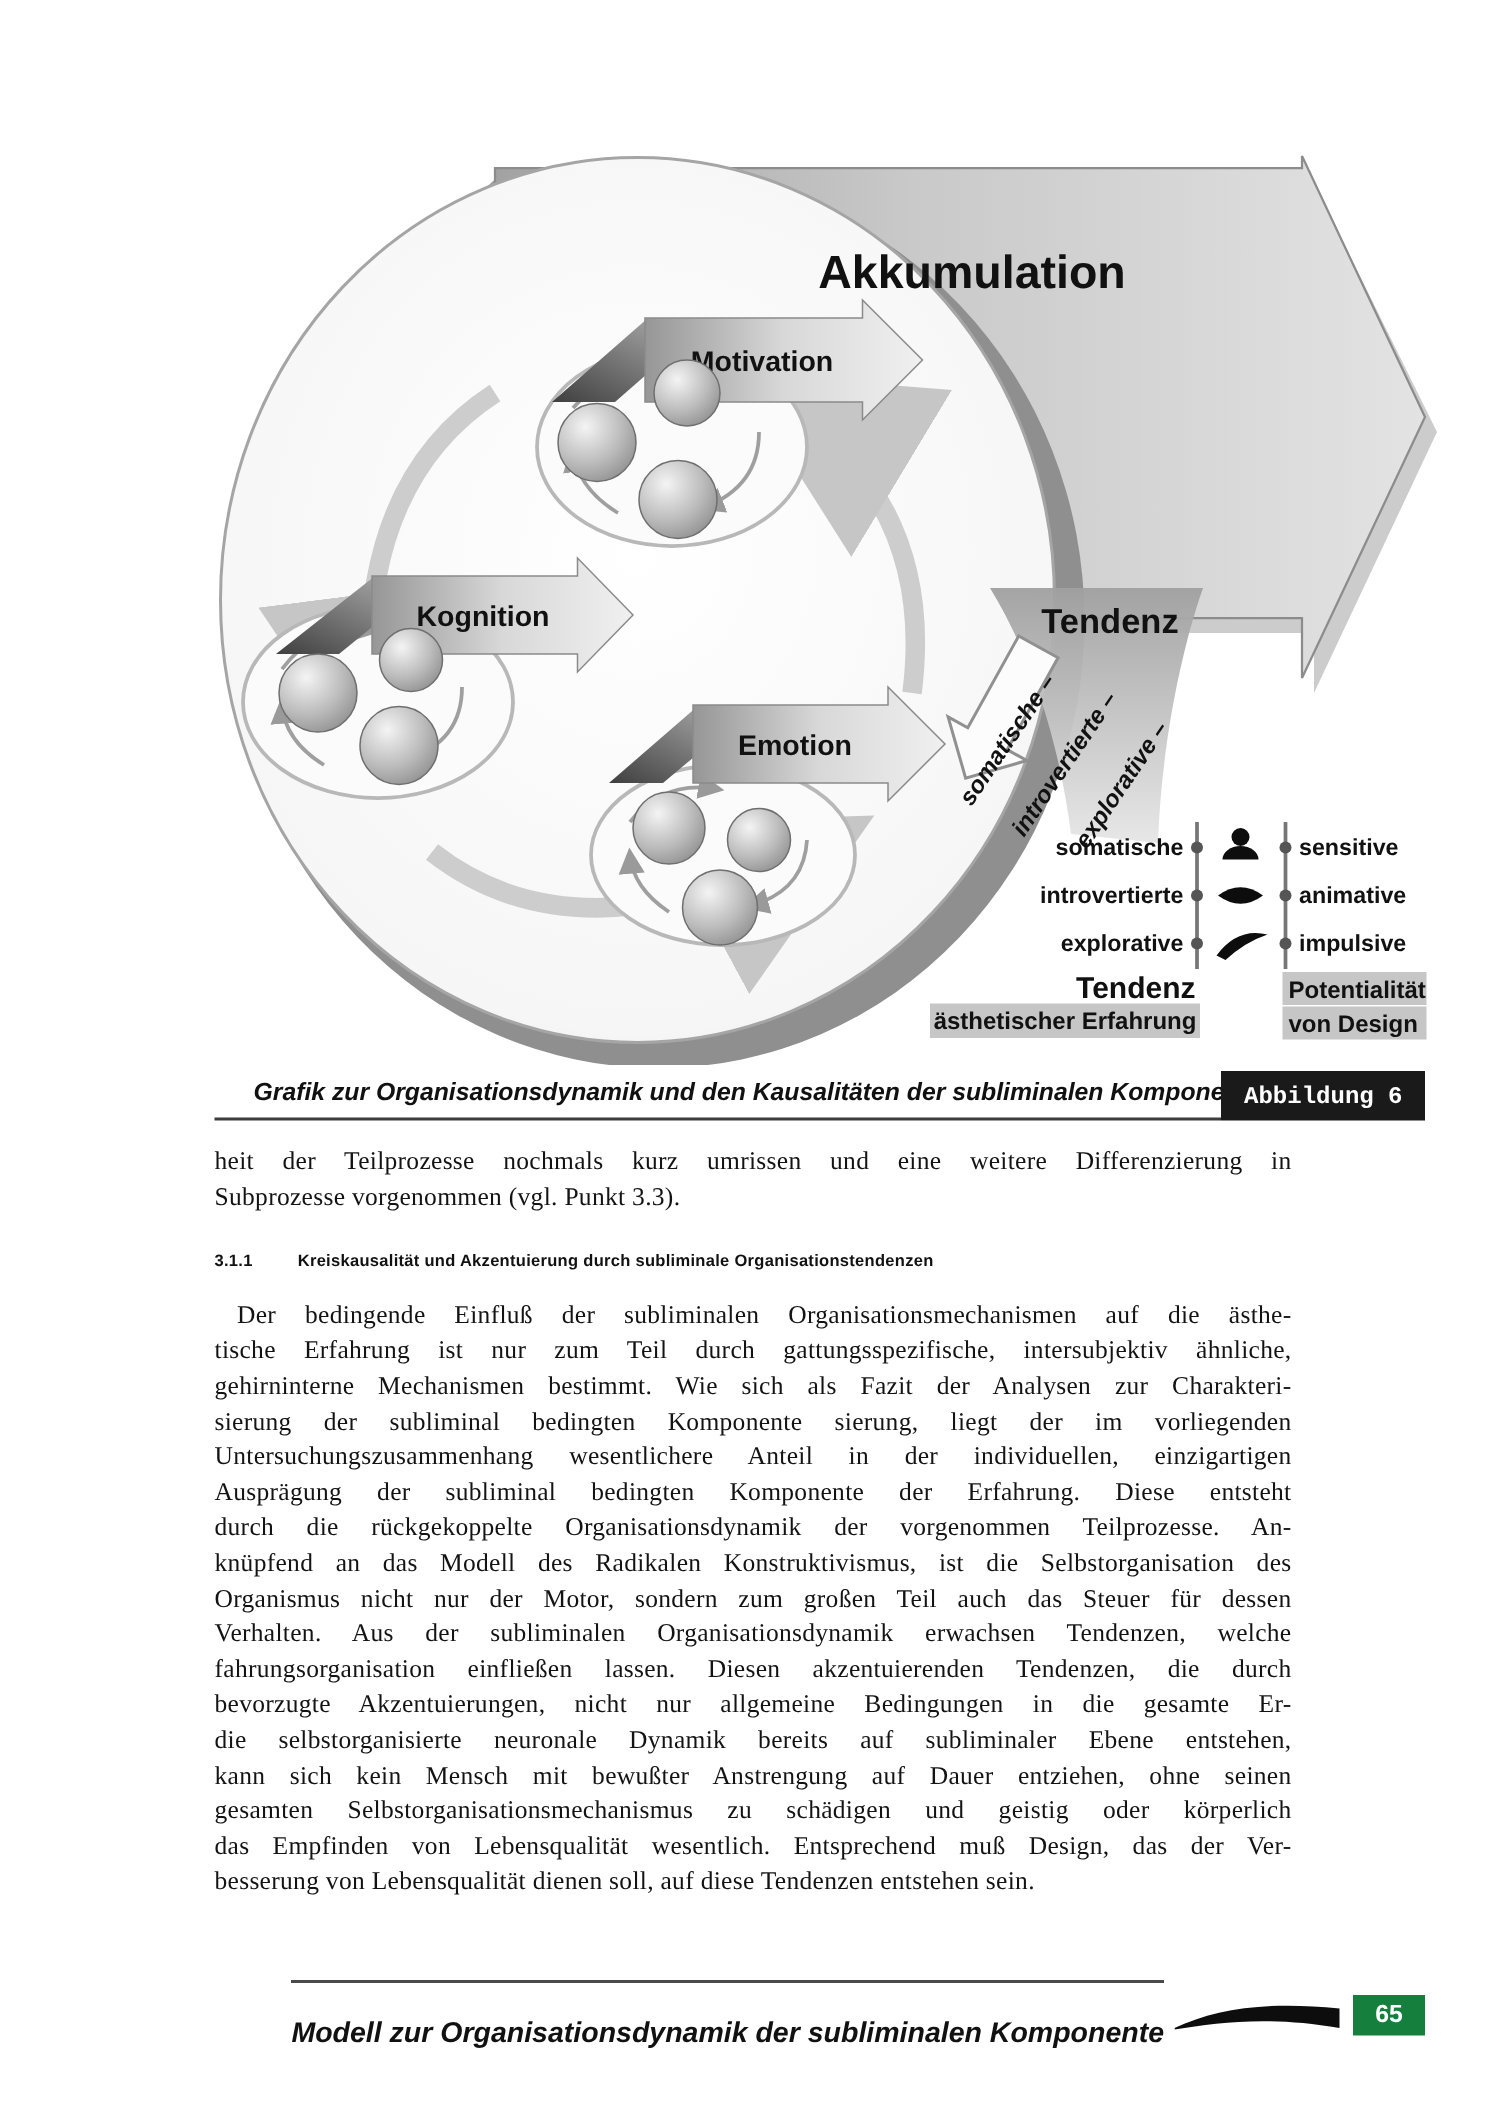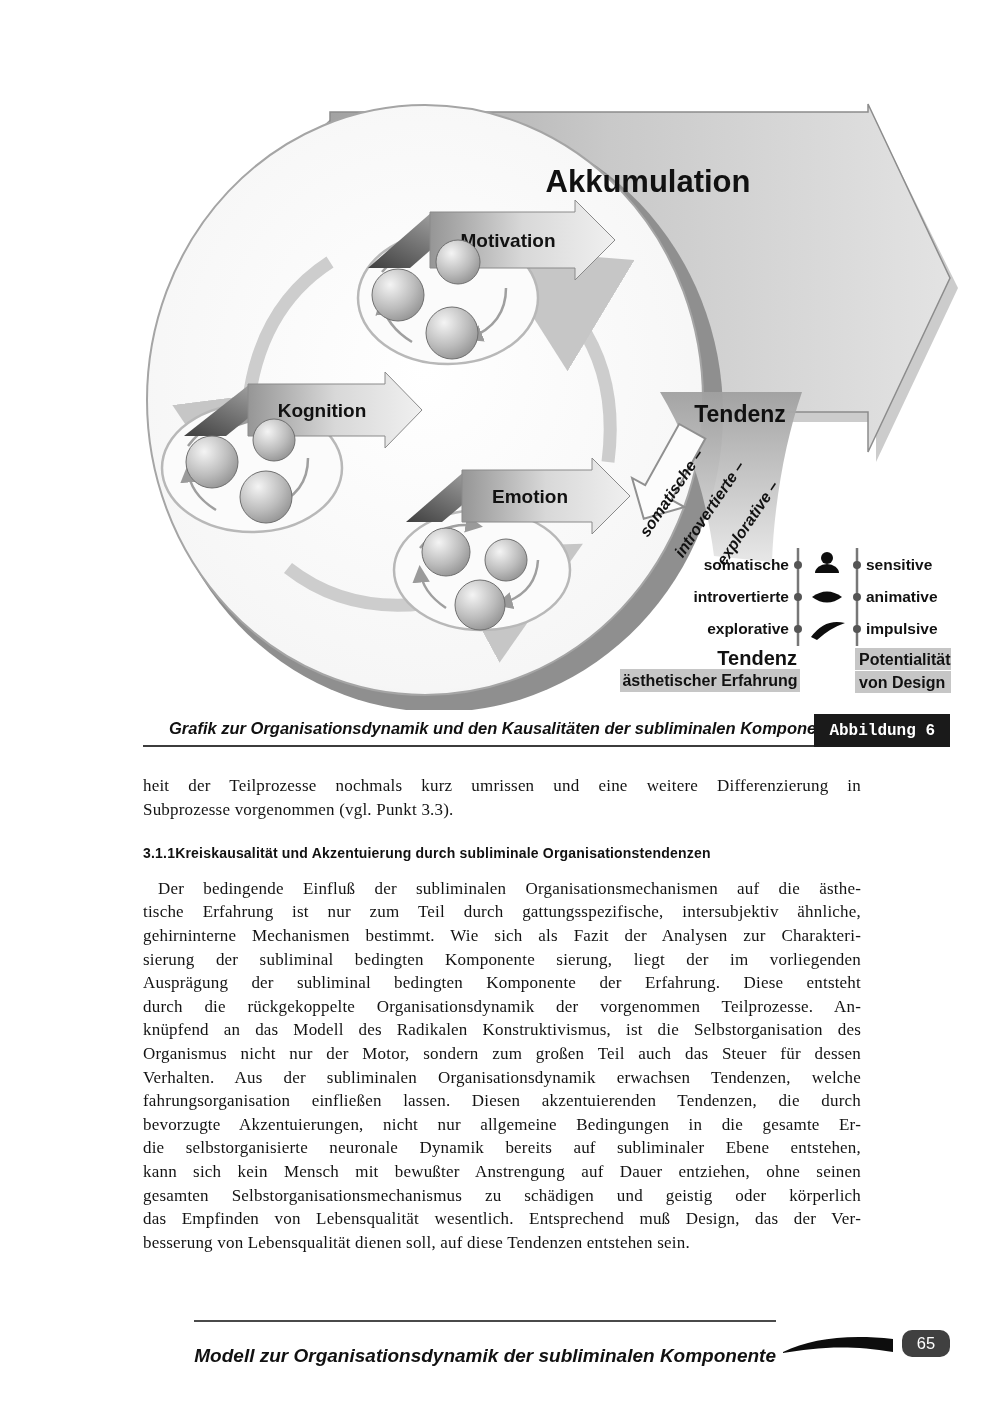--- a/index.html
+++ b/index.html
@@ -16,40 +16,40 @@
   .caption-text {
     flex:1; font-family:"Liberation Sans", sans-serif; font-style:italic; font-weight:bold;
     font-size:16.5px; color:#111; padding:5px 8px 7px 26px; border-bottom:2px solid #3c3c3c;
     white-space:nowrap; overflow:hidden;
   }
   .figure-badge {
     background:#1a1a1a; color:#ffffff; font-family:Liberation Mono, monospace;
     font-weight:bold; font-size:16px; padding:0 15px; display:flex; align-items:center;
   }
 
-  .body-text { position:absolute; left:143px; top:762px; width:718px; font-size:17px; line-height:23.6px; letter-spacing:0.2px;margin-top:12px; }
+  .body-text { position:absolute; left:143px; top:762px; width:718px; font-size:17px; line-height:23.6px; letter-spacing:0.2px; }
   .jline { text-align:justify; text-align-last:justify; text-justify:inter-word; white-space:normal; }
   .jline.last { text-align-last:left; }
   .section-heading {
-    display:flex; font-family:"Liberation Sans", sans-serif; font-weight:bold;
-    font-size:14px; color:#111; margin-top:21px;
+    display:flex; gap:30px; font-family:"Liberation Sans", sans-serif; font-weight:bold;
+    font-size:11px; color:#111; margin-top:21px;
   }
   .paragraph { margin-top:11px; }
   .paragraph .jline:first-child { text-indent:15px; }
 
   .footer { position:absolute; top:1320px; right:50px; display:flex; align-items:center; gap:7px; }
   .footer-text {
     font-family:"Liberation Sans", sans-serif; font-style:italic; font-weight:bold;
     font-size:19px; color:#111; border-top:2px solid #4a4a4a; padding-top:23px; white-space:nowrap;
   }
   .footer-swoosh { display:block; }
   .page-number-box {
-    width:48px; height:27px; background:#404040; color:#ffffff;
-    font-family:"Liberation Sans", sans-serif; font-weight:normal; font-size:16.5px;
-    display:flex; align-items:center; justify-content:center;border-radius:10px;
+    width:48px; height:27px; background:#15803d; color:#ffffff;
+    font-family:"Liberation Sans", sans-serif; font-weight:bold; font-size:16.5px;
+    display:flex; align-items:center; justify-content:center;
   }
 </style>
 </head>
 <body>
 
 <div class="page">
 
   <svg class="figure-svg" width="1000" height="710" viewBox="0 0 1000 710">
     <defs>
       <linearGradient id="gArrow" x1="0" y1="0" x2="1" y2="0">
@@ -217,20 +217,21 @@
     <div class="section-heading">
       <span>3.1.1</span>
       <span>Kreiskausalität und Akzentuierung durch subliminale Organisationstendenzen</span>
     </div>
 
     <div class="paragraph">
         <div class="jline">Der bedingende Einfluß der subliminalen Organisationsmechanismen auf die ästhe-</div>
         <div class="jline">tische Erfahrung ist nur zum Teil durch gattungsspezifische, intersubjektiv ähnliche,</div>
         <div class="jline">gehirninterne Mechanismen bestimmt. Wie sich als Fazit der Analysen zur Charakteri-</div>
         <div class="jline">sierung der subliminal bedingten Komponente sierung, liegt der im vorliegenden</div>
+        <div class="jline">Untersuchungszusammenhang wesentlichere Anteil in der individuellen, einzigartigen</div>
         <div class="jline">Ausprägung der subliminal bedingten Komponente der Erfahrung. Diese entsteht</div>
         <div class="jline">durch die rückgekoppelte Organisationsdynamik der vorgenommen Teilprozesse. An-</div>
         <div class="jline">knüpfend an das Modell des Radikalen Konstruktivismus, ist die Selbstorganisation des</div>
         <div class="jline">Organismus nicht nur der Motor, sondern zum großen Teil auch das Steuer für dessen</div>
         <div class="jline">Verhalten. Aus der subliminalen Organisationsdynamik erwachsen Tendenzen, welche</div>
         <div class="jline">fahrungsorganisation einfließen lassen. Diesen akzentuierenden Tendenzen, die durch</div>
         <div class="jline">bevorzugte Akzentuierungen, nicht nur allgemeine Bedingungen in die gesamte Er-</div>
         <div class="jline">die selbstorganisierte neuronale Dynamik bereits auf subliminaler Ebene entstehen,</div>
         <div class="jline">kann sich kein Mensch mit bewußter Anstrengung auf Dauer entziehen, ohne seinen</div>
         <div class="jline">gesamten Selbstorganisationsmechanismus zu schädigen und geistig oder körperlich</div>

